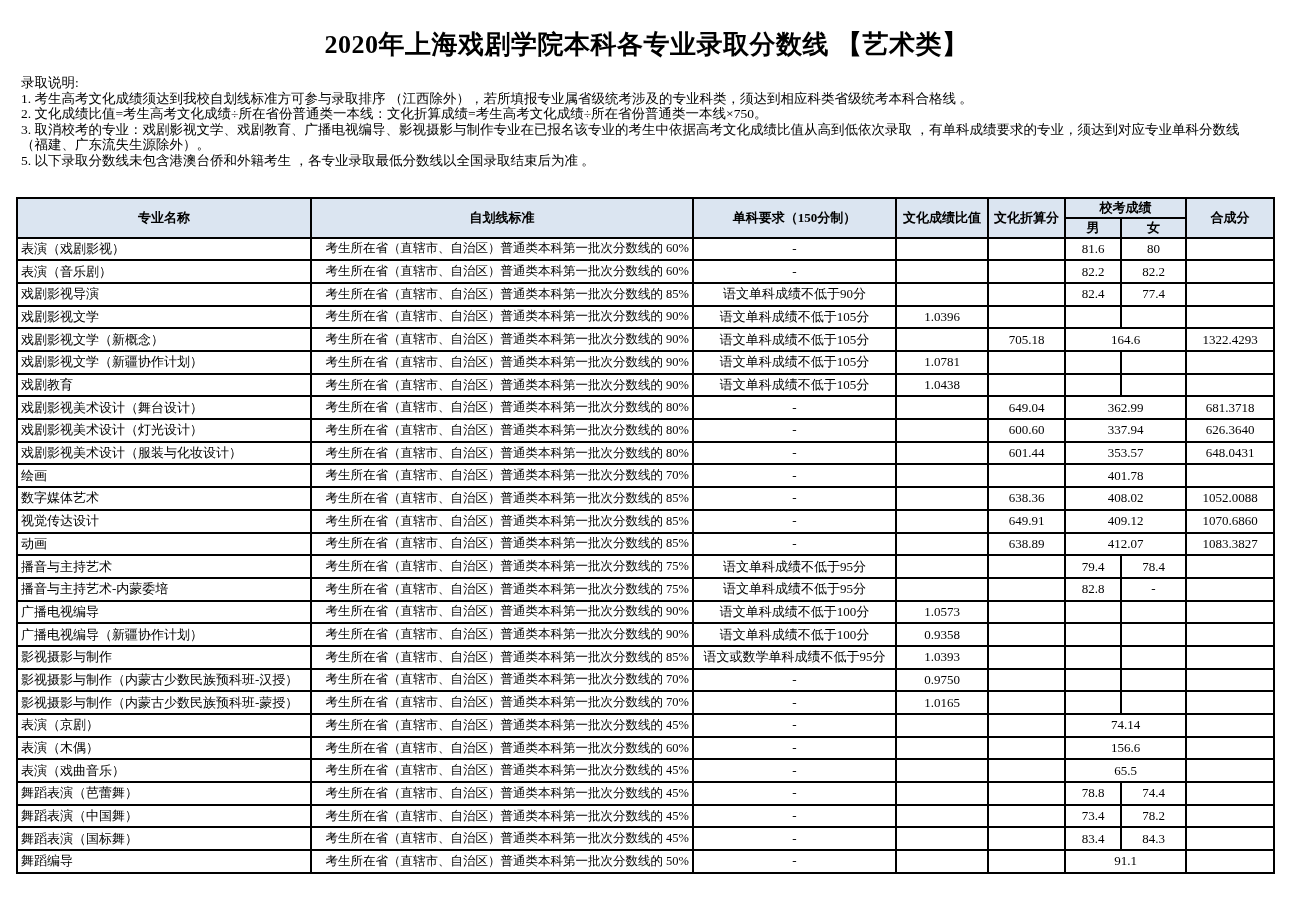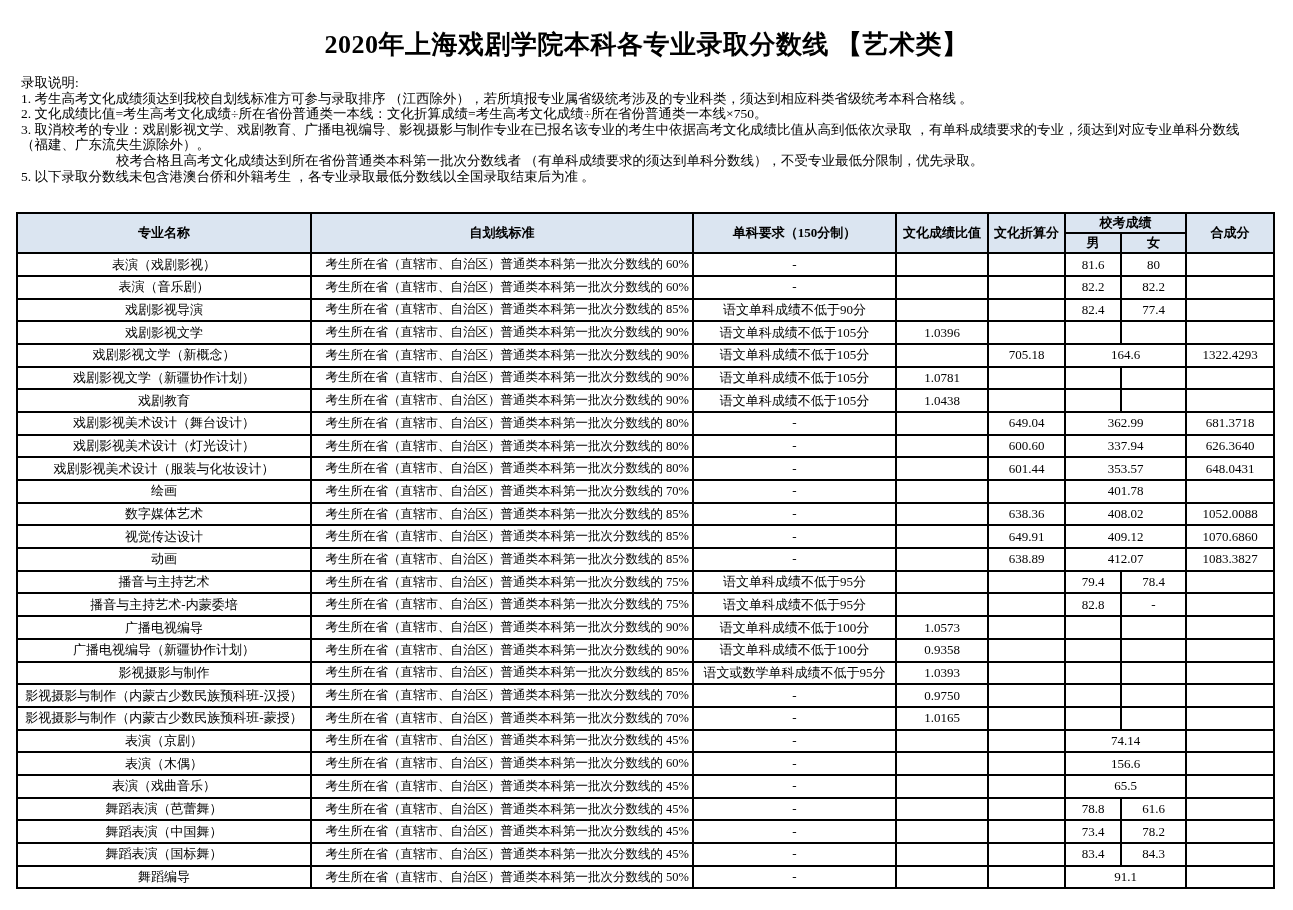--- a/index.html
+++ b/index.html
@@ -26,37 +26,36 @@
     border:2px solid #000;
     padding:0 3px;
     overflow:hidden;white-space:nowrap;
   }
   .score-table th{
     background:var(--header-bg,#dbe5f1);
     font-weight:bold;text-align:center;
     height:17px;font-size:13px;
   }
   .score-table td{height:20.7px;}
-  .c-major{text-align:center;padding-left:5px;}
+  .c-major{text-align:left;padding-left:5px;}
   .c-standard{text-align:right;padding-left:4px;font-size:12.5px;}
   .c-center{text-align:center;}
 </style>
 </head>
 <body>
 
 <div class="title">2020年上海戏剧学院本科各专业录取分数线 【艺术类】</div>
 
 <div class="notes">
   <div class="note-heading">录取说明:</div>
 
 <div class="note-line" style="padding-left: 0px;">1. 考生高考文化成绩须达到我校自划线标准方可参与录取排序 （江西除外），若所填报专业属省级统考涉及的专业科类，须达到相应科类省级统考本科合格线 。</div>
     <div class="note-line" style="padding-left: 0px;">2. 文化成绩比值=考生高考文化成绩÷所在省份普通类一本线：文化折算成绩=考生高考文化成绩÷所在省份普通类一本线×750。</div>
     <div class="note-line" style="padding-left: 0px;">3. 取消校考的专业：戏剧影视文学、戏剧教育、广播电视编导、影视摄影与制作专业在已报名该专业的考生中依据高考文化成绩比值从高到低依次录取 ，有单科成绩要求的专业，须达到对应专业单科分数线</div>
     <div class="note-line" style="padding-left: 0px;">（福建、广东流失生源除外）。</div>
-    <div class="note-line" style="padding-left: 95px;">校考合格且高考文化成绩达到所在省份普通类本科第一批次分数线者 （有单科成绩要求的须达到单科分数线），不受专业最低分限制，优先录取。</div>
     <div class="note-line" style="padding-left: 0px;">5. 以下录取分数线未包含港澳台侨和外籍考生 ，各专业录取最低分数线以全国录取结束后为准 。</div>
   </div>
 
 <table class="score-table">
   <colgroup>
     <col style="width:294px">
       <col style="width:382px">
       <col style="width:203px">
     <col style="width:92px">
       <col style="width:77px">
@@ -309,21 +308,21 @@
         <td class="c-center" colspan="2">65.5</td>
         <td class="c-center"></td>
       </tr>
       <tr>
         <td class="c-major">舞蹈表演（芭蕾舞）</td>
         <td class="c-standard">考生所在省（直辖市、自治区）普通类本科第一批次分数线的 45%</td>
         <td class="c-center">-</td>
         <td class="c-center"></td>
         <td class="c-center"></td>
         <td class="c-center">78.8</td>
-        <td class="c-center">61.6</td>
+        <td class="c-center">74.4</td>
         <td class="c-center"></td>
       </tr>
       <tr>
         <td class="c-major">舞蹈表演（中国舞）</td>
         <td class="c-standard">考生所在省（直辖市、自治区）普通类本科第一批次分数线的 45%</td>
         <td class="c-center">-</td>
         <td class="c-center"></td>
         <td class="c-center"></td>
         <td class="c-center">73.4</td>
         <td class="c-center">78.2</td>

